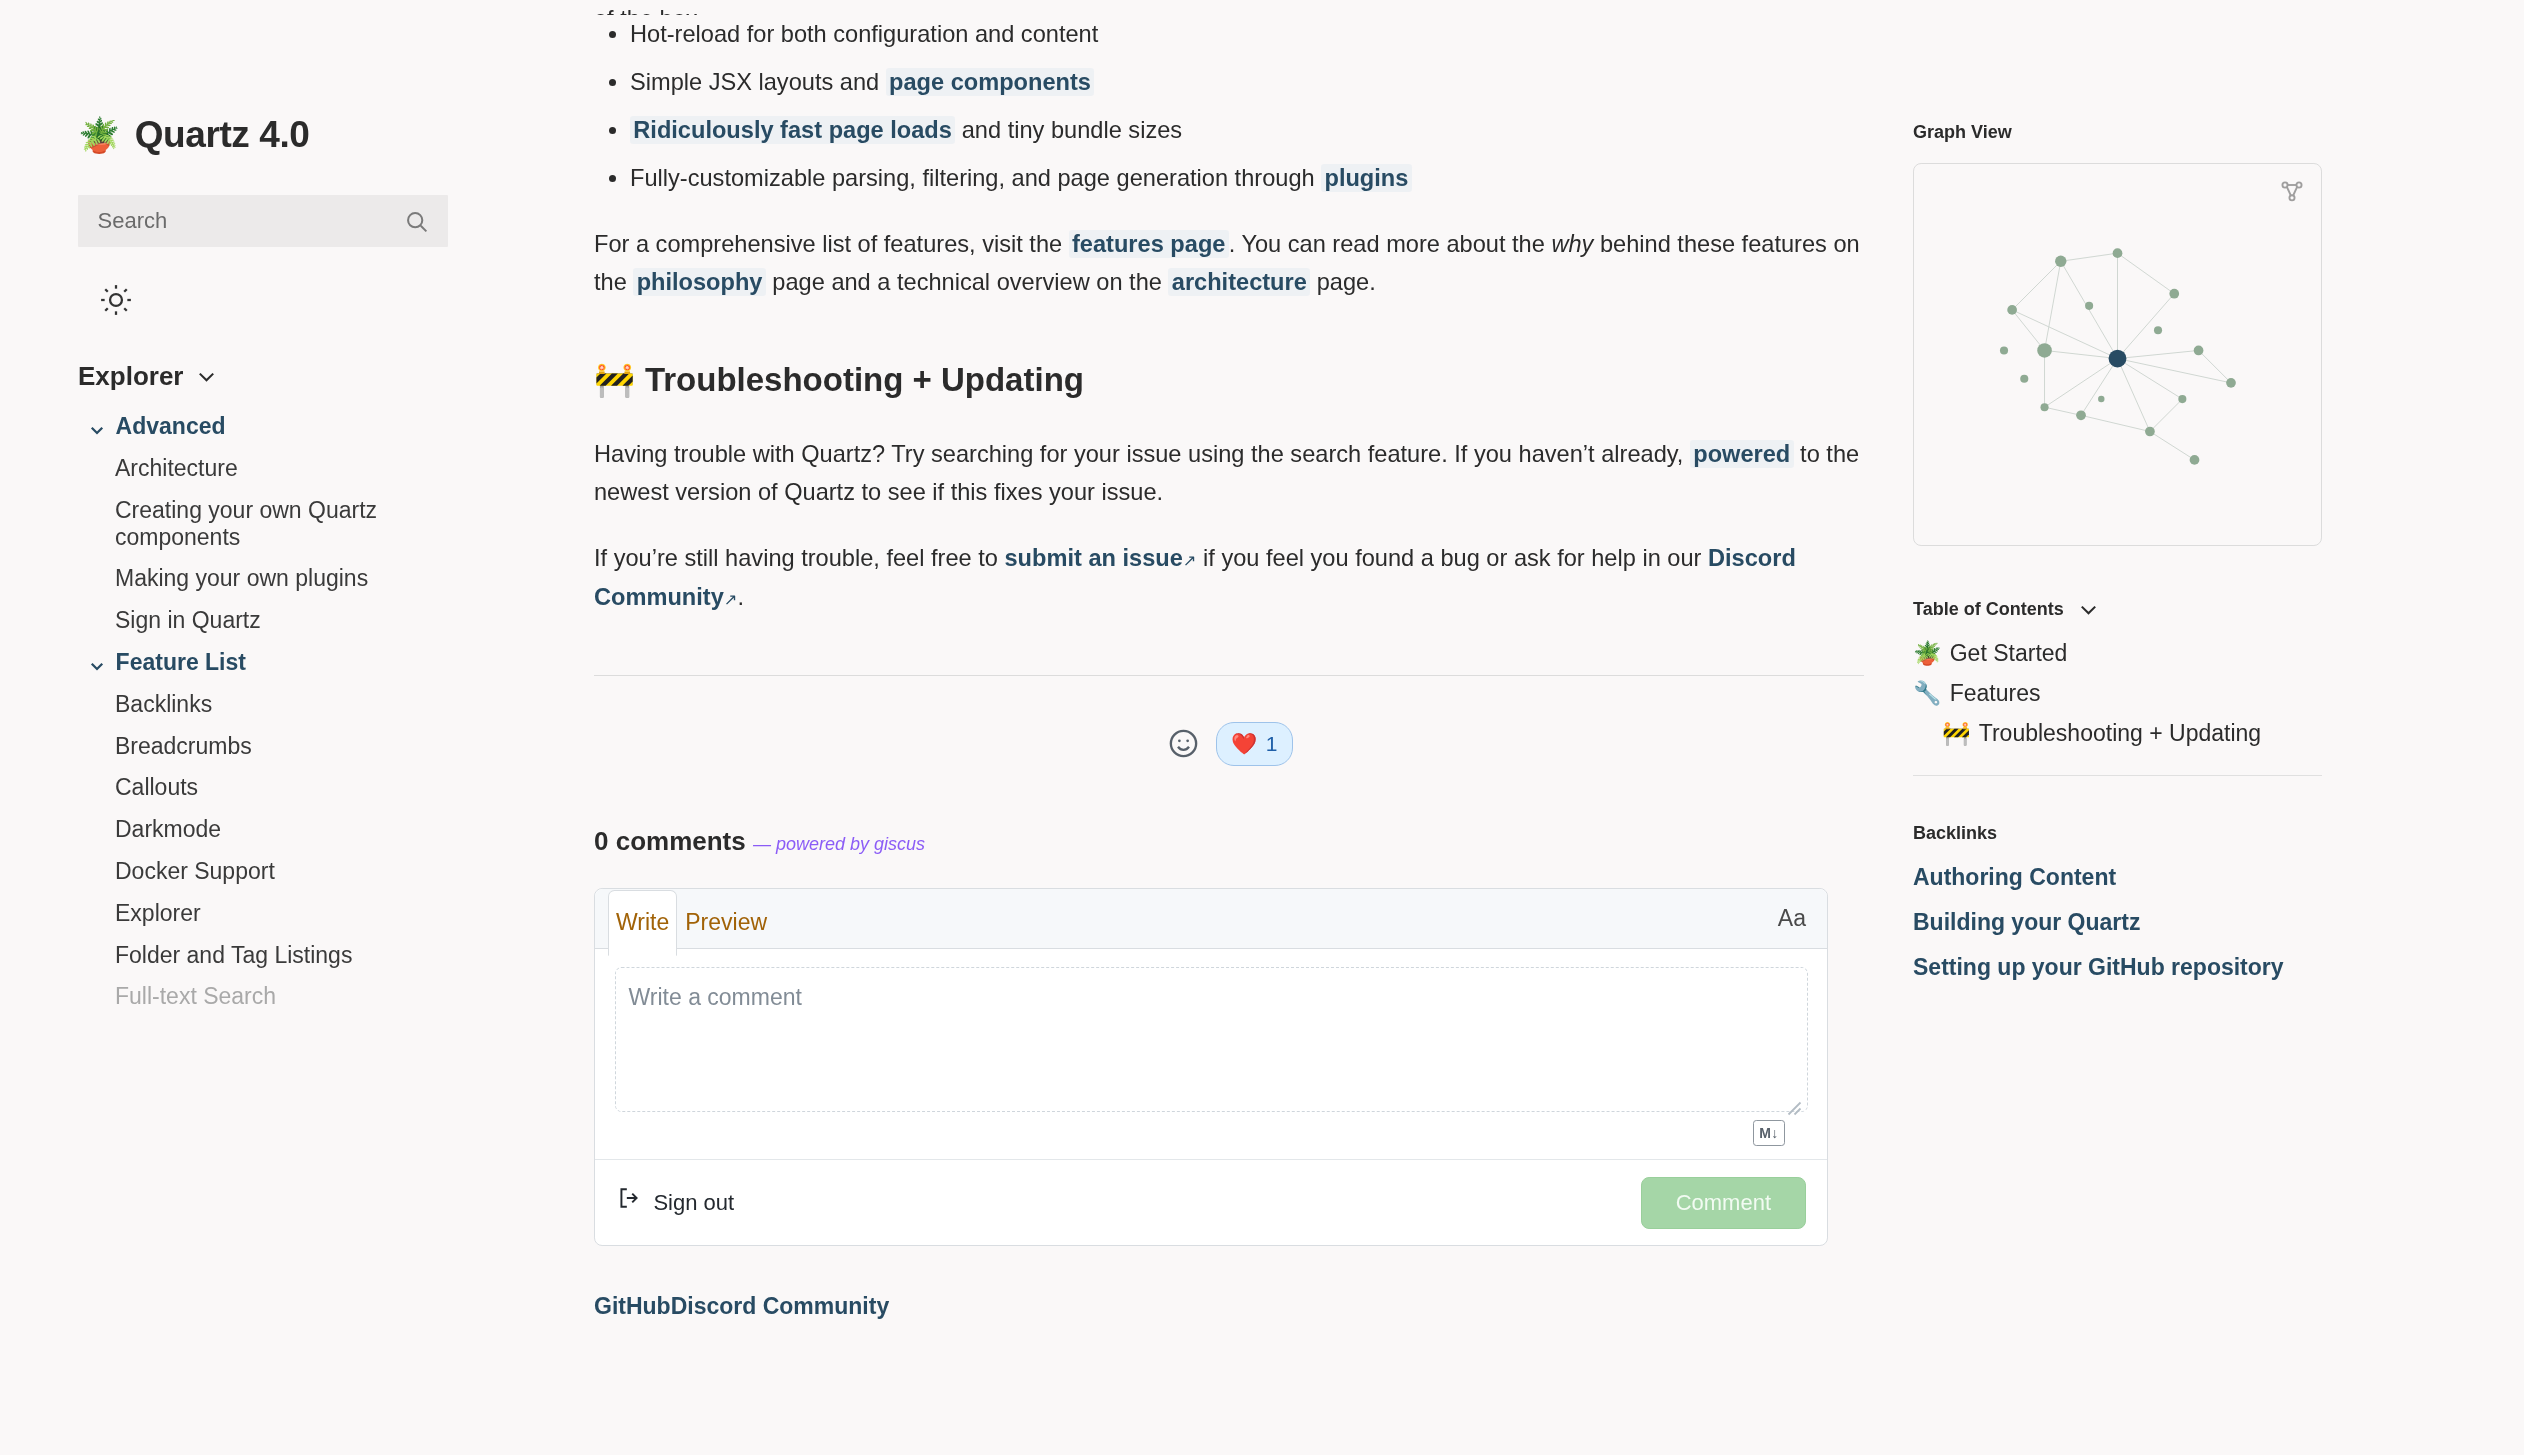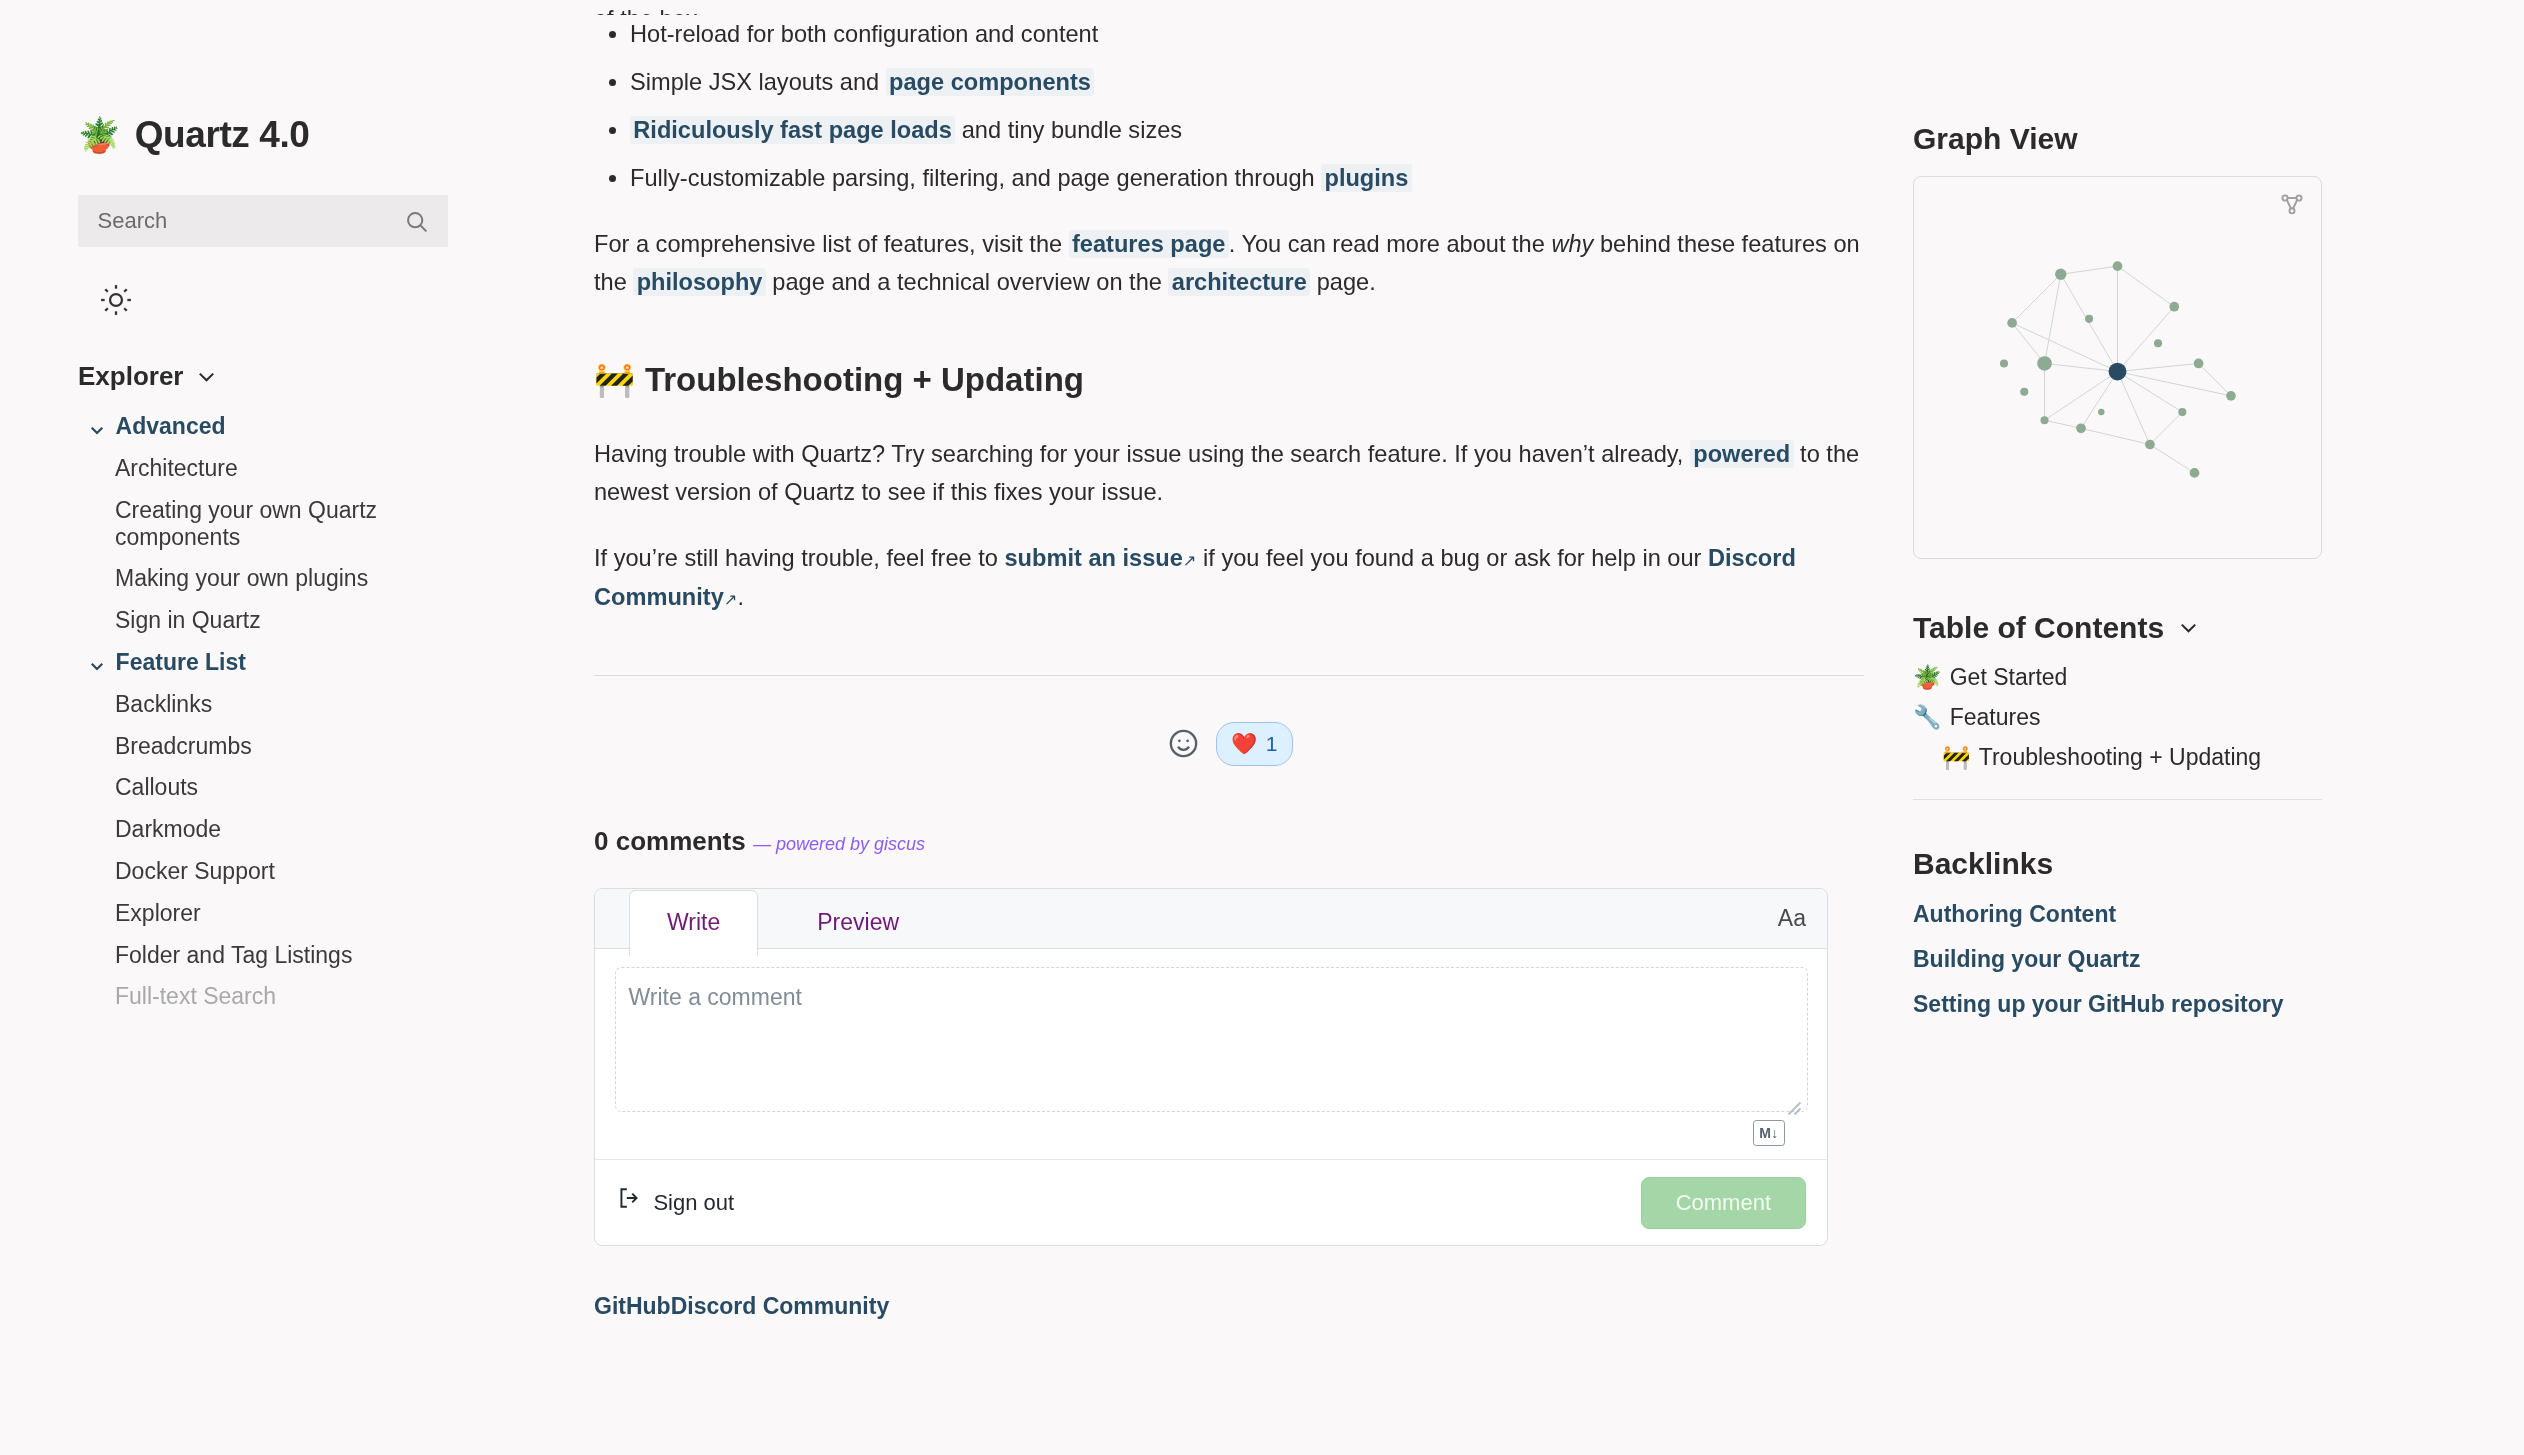--- a/index.html
+++ b/index.html
@@ -152,26 +152,25 @@
   .cb-tabs {
     display: flex; align-items: center;
     background: #f6f8fa;
     border-bottom: 0.8px solid #d9dde1;
     border-radius: 8.1px 8.1px 0 0;
     height: 60px;
     padding: 8.1px 18px 0 13px;
     position: relative;
   }
   .cb-tab {
-    font-size: 23px; padding: 13px 37px; cursor: pointer;
+    font-size: 23px; padding: 13px 7px; cursor: pointer;
     border: 0.8px solid transparent;
     border-radius: 6.5px 6.5px 0 0;
     margin-bottom: -0.8px;
-    color: #701a75;
-    margin-left: 21px;
+    color: #a16207;
   }
   .cb-tab.active {
     background: #fff; border-color: #d9dde1; border-bottom-color: #fff;
   }
   .cb-aa {
     position: absolute; right: 21px; top: 50%; transform: translateY(-50%);
     font-size: 23px; color: #4a4a4a; cursor: pointer;
   }
   .cb-area {
     padding: 18px 19.5px 0 19.5px;
@@ -223,21 +222,21 @@
   .footer a { color: #284b63; font-weight: 700; text-decoration: none; background: none; padding: 0; }
   .footer-links { margin-top: 15px; display: flex; }
 
   
   .right {
     position: absolute;
     left: 1913px; top: 122px;
     width: 456px;
   }
   .right h3 {
-    font-size: 30px; font-weight: 700; margin: 0 0 19.5px 0;
+    font-size: 18px; font-weight: 700; margin: 0 0 19.5px 0;
     display: flex; align-items: center; gap: 13px;
   }
   .graph-card {
     width: 409px; height: 383px;
     border: 0.8px solid #dcdcdc; border-radius: 8.1px;
     background: #faf8f8;
     position: relative;
     overflow: hidden;
   }
   .graph-expand {

